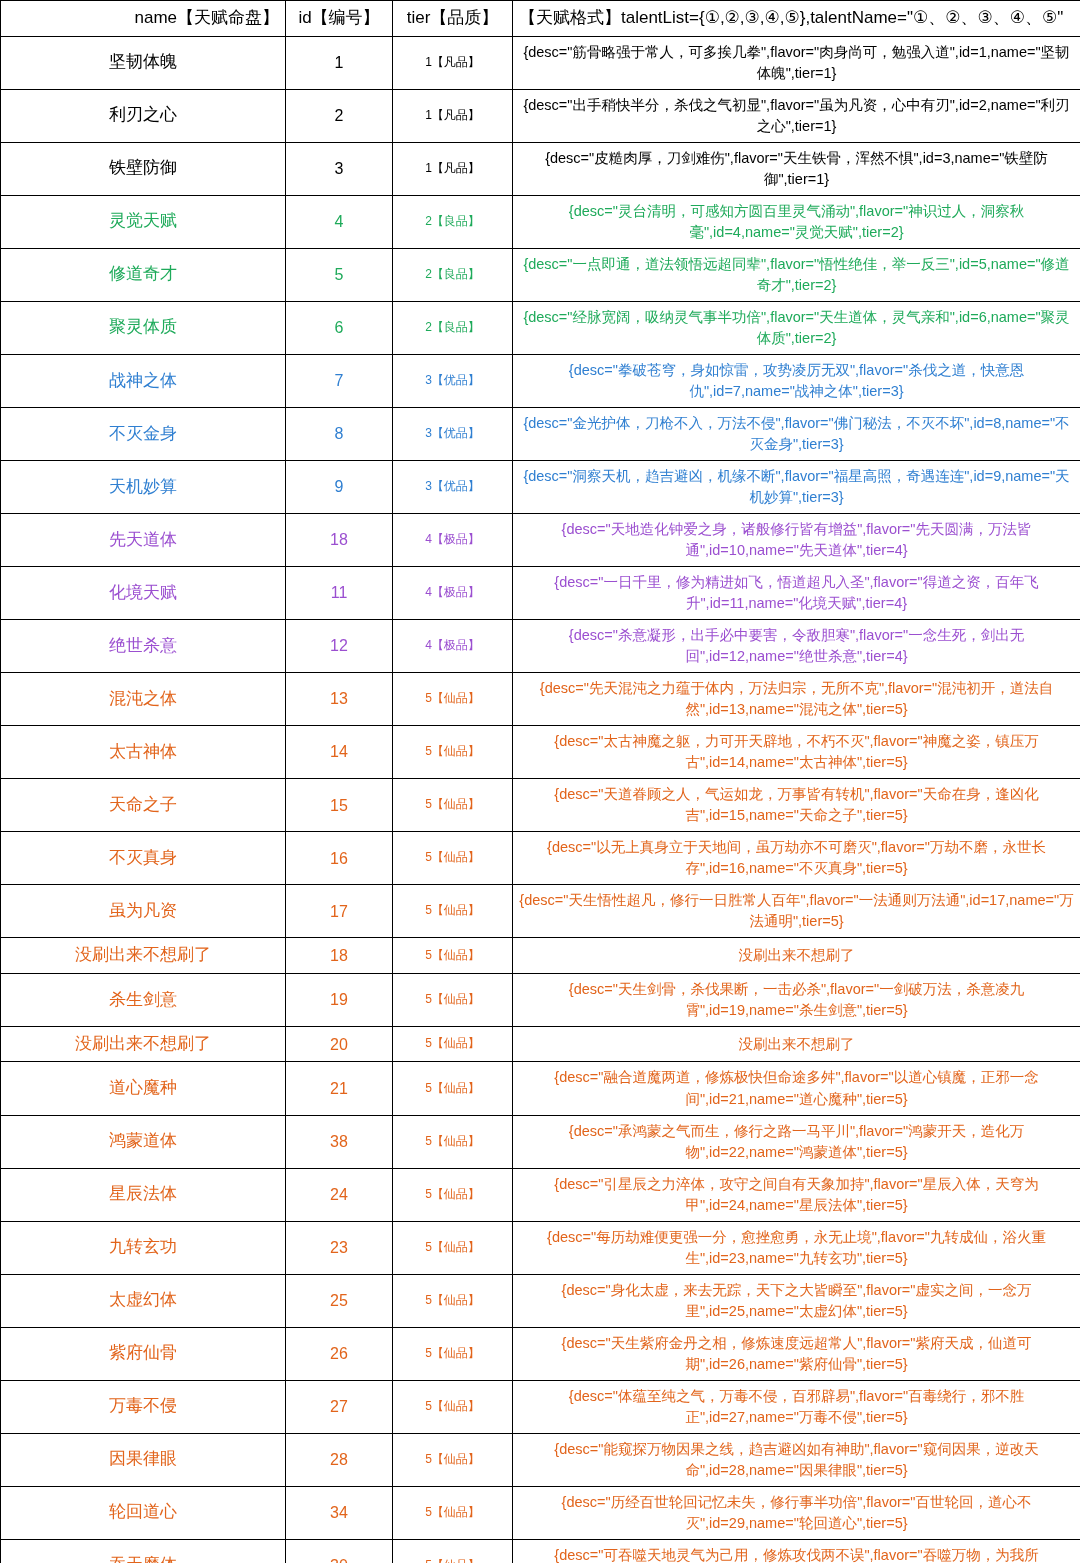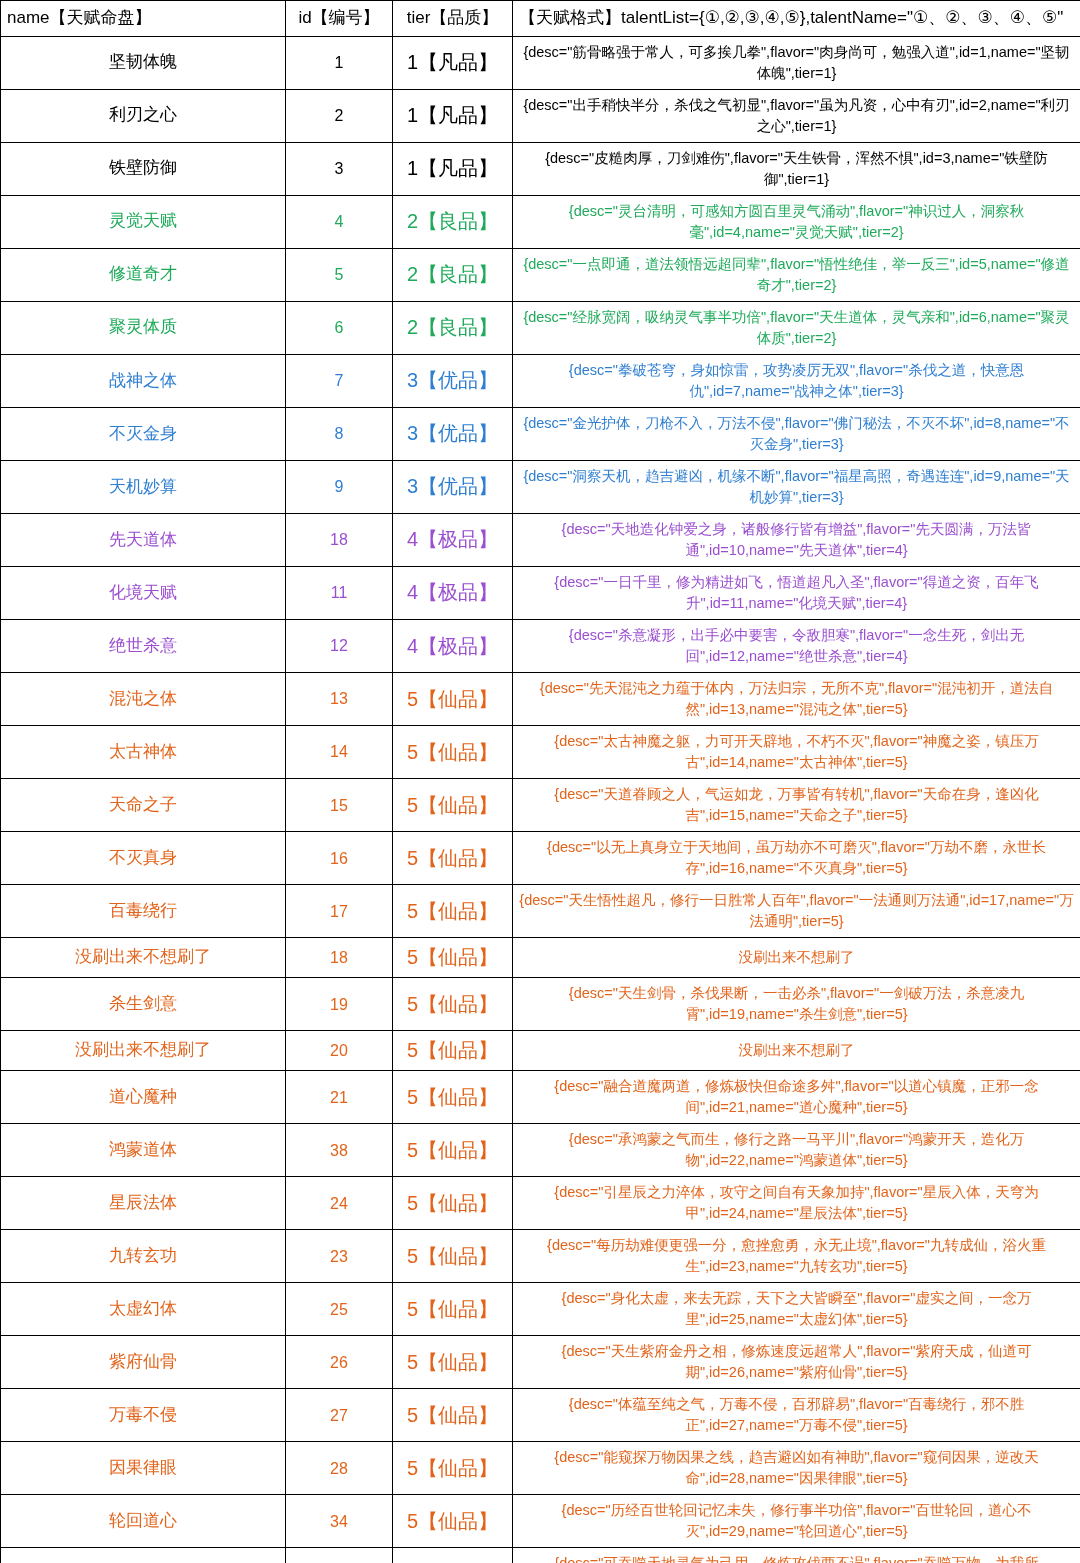--- a/index.html
+++ b/index.html
@@ -28,36 +28,36 @@
     vertical-align: middle;
     line-height: 1.45;
   }
   thead th {
     font-weight: normal;
     font-size: 17px;
     color: #000000;
     text-align: left;
     padding: 10px 10px;
   }
-  thead th.th-name { text-align: left; }
+  thead th.th-name { text-align: right; }
   thead th.th-id { text-align: center; }
   thead th.th-tier { text-align: center; }
   thead th.th-fmt { text-align: left; margin-left: 34px; }
 
   td.cell-name {
     text-align: center;
     font-size: 17px;
   }
   td.cell-id {
     text-align: center;
     font-size: 16px;
   }
   td.cell-tier {
     text-align: center;
-    font-size: 20px;
+    font-size: 12px;
   }
   td.cell-fmt {
     text-align: center;
     font-size: 14.5px;
   }
   
   .t1 { color: #000000; }
   .t2 { color: #1eaa5a; }
   .t3 { color: #2f7fd1; }
   .t4 { color: #9b4fd0; }
@@ -172,21 +172,21 @@
         <td class="cell-tier t5">5【仙品】</td>
         <td class="cell-fmt t5">{desc="天道眷顾之人，气运如龙，万事皆有转机",flavor="天命在身，逢凶化吉",id=15,name="天命之子",tier=5}</td>
       </tr>
       <tr>
         <td class="cell-name t5">不灭真身</td>
         <td class="cell-id t5">16</td>
         <td class="cell-tier t5">5【仙品】</td>
         <td class="cell-fmt t5">{desc="以无上真身立于天地间，虽万劫亦不可磨灭",flavor="万劫不磨，永世长存",id=16,name="不灭真身",tier=5}</td>
       </tr>
       <tr>
-        <td class="cell-name t5">百毒绕行</td>
+        <td class="cell-name t5">虽为凡资</td>
         <td class="cell-id t5">17</td>
         <td class="cell-tier t5">5【仙品】</td>
         <td class="cell-fmt t5">{desc="天生悟性超凡，修行一日胜常人百年",flavor="一法通则万法通",id=17,name="万法通明",tier=5}</td>
       </tr>
       <tr>
         <td class="cell-name t5">没刷出来不想刷了</td>
         <td class="cell-id t5">18</td>
         <td class="cell-tier t5">5【仙品】</td>
         <td class="cell-fmt t5">没刷出来不想刷了</td>
       </tr>

